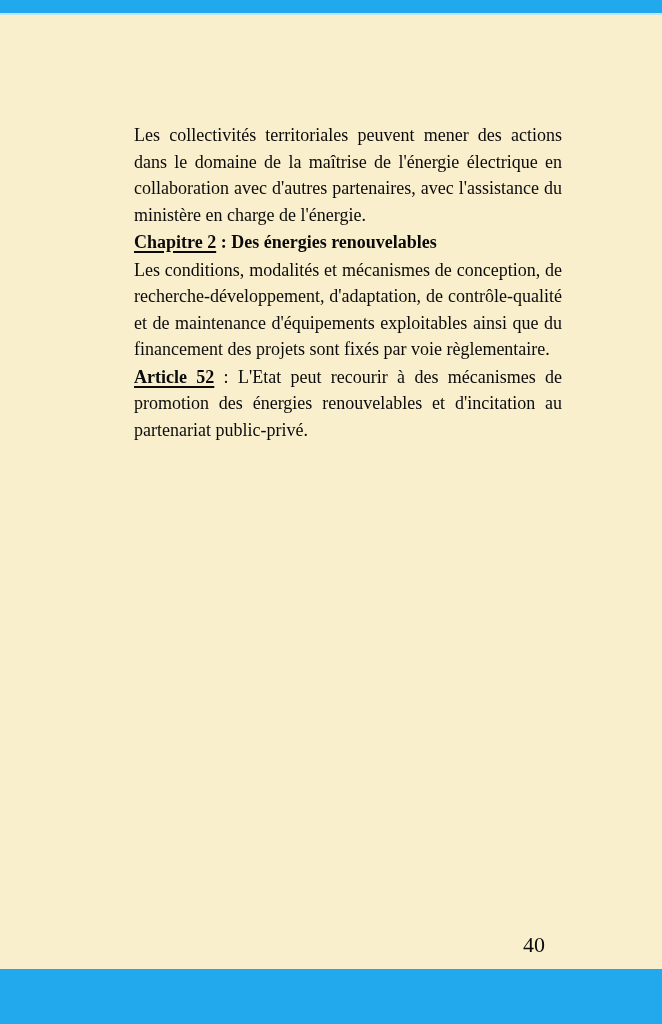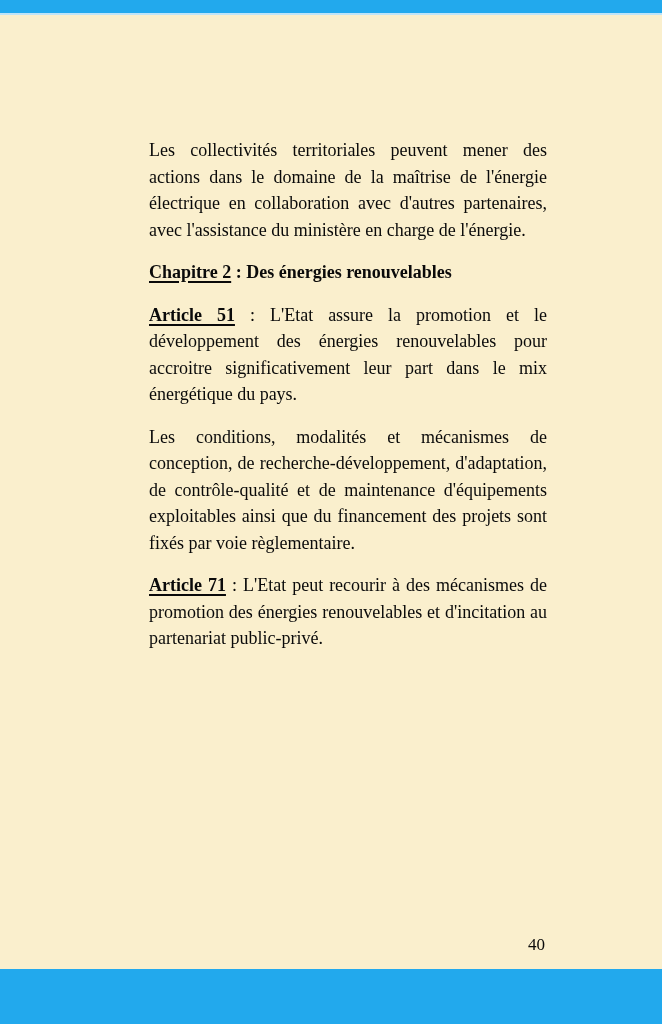--- a/index.html
+++ b/index.html
@@ -33,62 +33,61 @@
   .content {
     position: absolute;
     left: 133px;
     top: 121px;
     width: 430px;
     font-size: 18px;
     line-height: 26.5px;
     text-align: justify;
   }
   .content p {
-    margin: 16px;
+    margin: 1px;
   }
   .mb18 { margin-bottom: 18px; }
   .mb24 { margin-bottom: 24px; font-family: Liberation Serif, serif; }
   .mb27 { margin-bottom: 27px; }
   .mb17 { margin-bottom: 17px; }
   .mb25 { margin-bottom: 25px; }
   .mb26 { margin-bottom: 26px; }
   .heading {
     font-weight: bold;
   }
   .label {
     font-weight: bold;
     text-decoration: underline;
     text-decoration-thickness: 2px;
     text-underline-offset: 3px;
   }
   .page-number {
     position: absolute;
     top: 932px;
     right: 117px;
-    font-size: 17px;
+    font-size: 22px;
     line-height: 26px;
     text-align: center;
   }
 </style>
 </head>
 <body>
 
 <div class="top-bar"></div>
 
 <main class="content">
 
   <p class="mb18">Les collectivités territoriales peuvent mener des actions dans le domaine de la maîtrise de l'énergie électrique en collaboration avec d'autres partenaires, avec l'assistance du ministère en charge de l'énergie.</p>
 
   <p class="heading mb24"><span class="label">Chapitre 2</span><span> : </span><span>Des énergies renouvelables</span></p>
 
-  <p class="mb27"><span class="label">Article 51</span><span> : </span><span>L'Etat assure la promotion et le développement des énergies renouvelables pour accroitre significativement leur part dans le mix énergétique du pays.</span></p>
 
 
   <p class="mb25">Les conditions, modalités et mécanismes de conception, de recherche-développement, d'adaptation, de contrôle-qualité et de maintenance d'équipements exploitables ainsi que du financement des projets sont fixés par voie règlementaire.</p>
 
-  <p class="mb26"><span class="label">Article 71</span><span> : </span><span>L'Etat peut recourir à des mécanismes de promotion des énergies renouvelables et d'incitation au partenariat public-privé.</span></p>
+  <p class="mb26"><span class="label">Article 52</span><span> : </span><span>L'Etat peut recourir à des mécanismes de promotion des énergies renouvelables et d'incitation au partenariat public-privé.</span></p>
 
 
 </main>
 
 <div class="page-number">40</div>
 
 <div class="bottom-bar"></div>
 
 </body></html>

